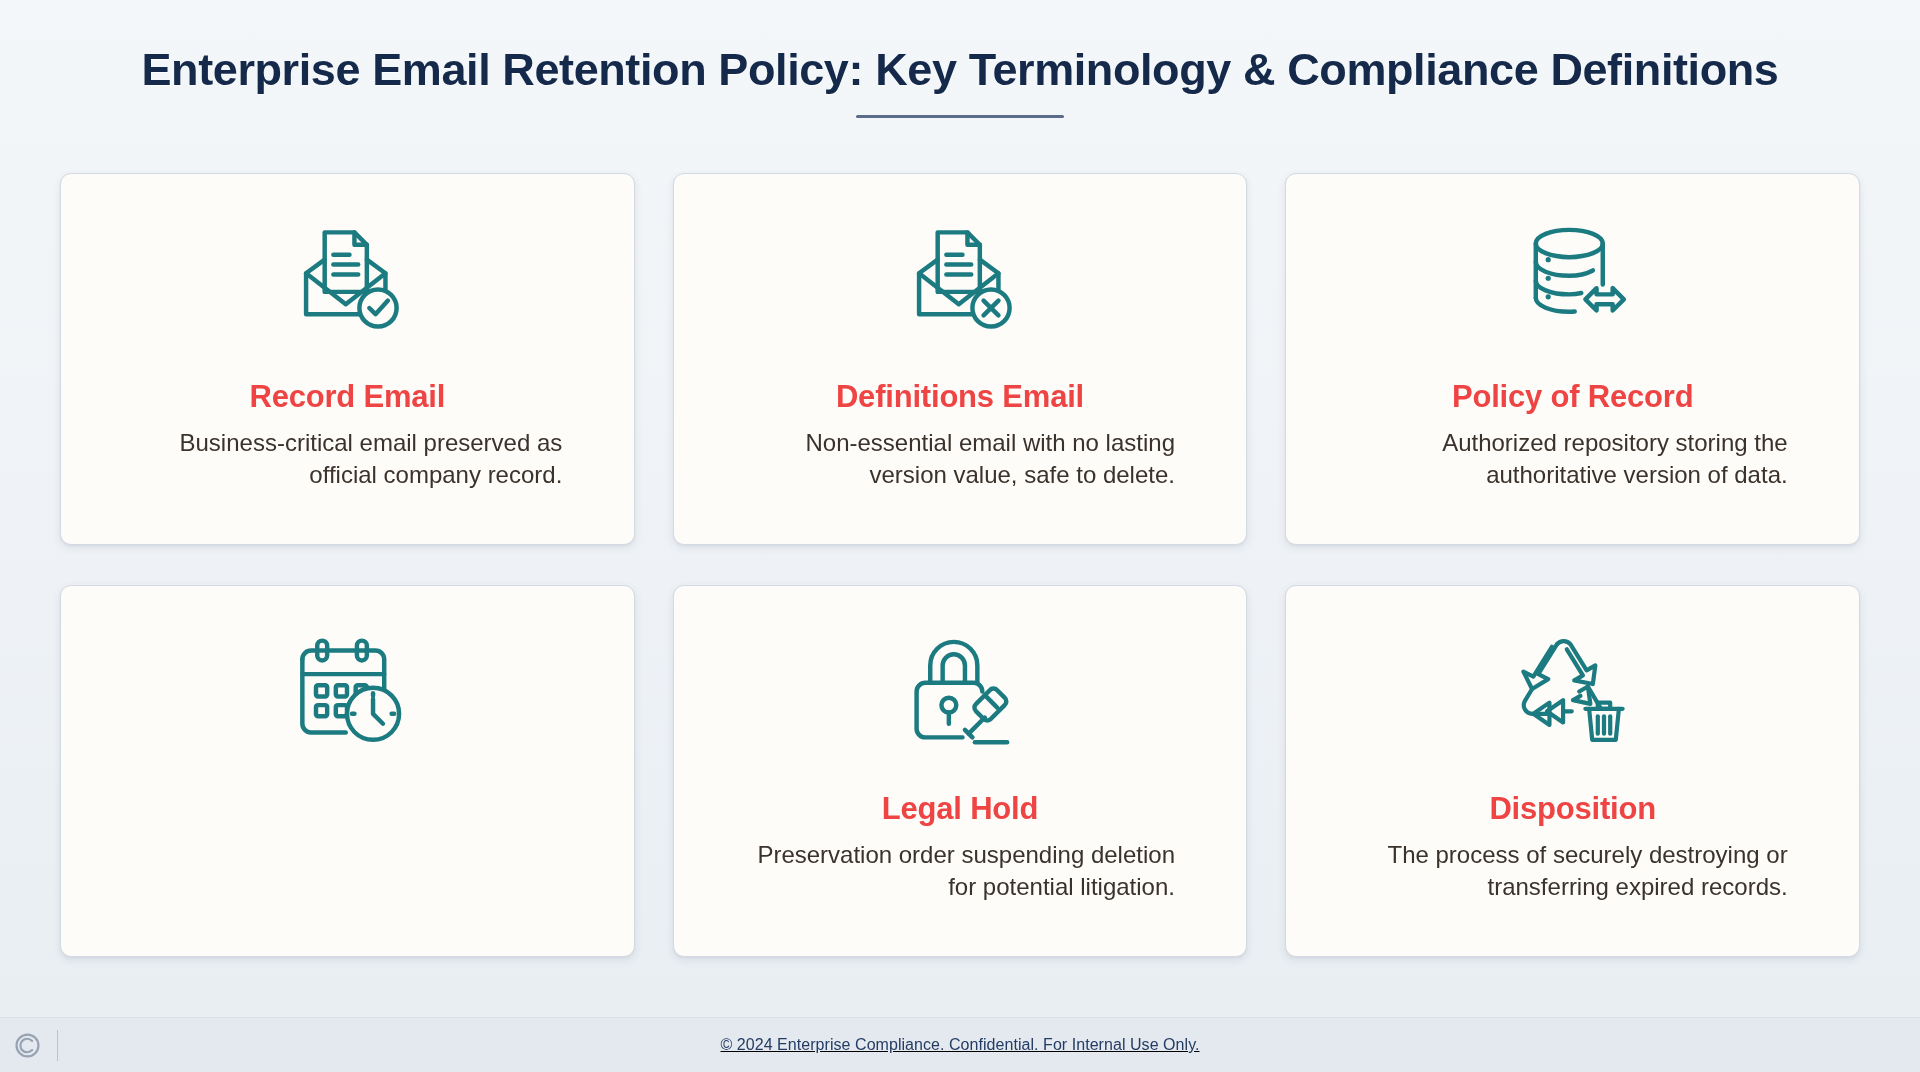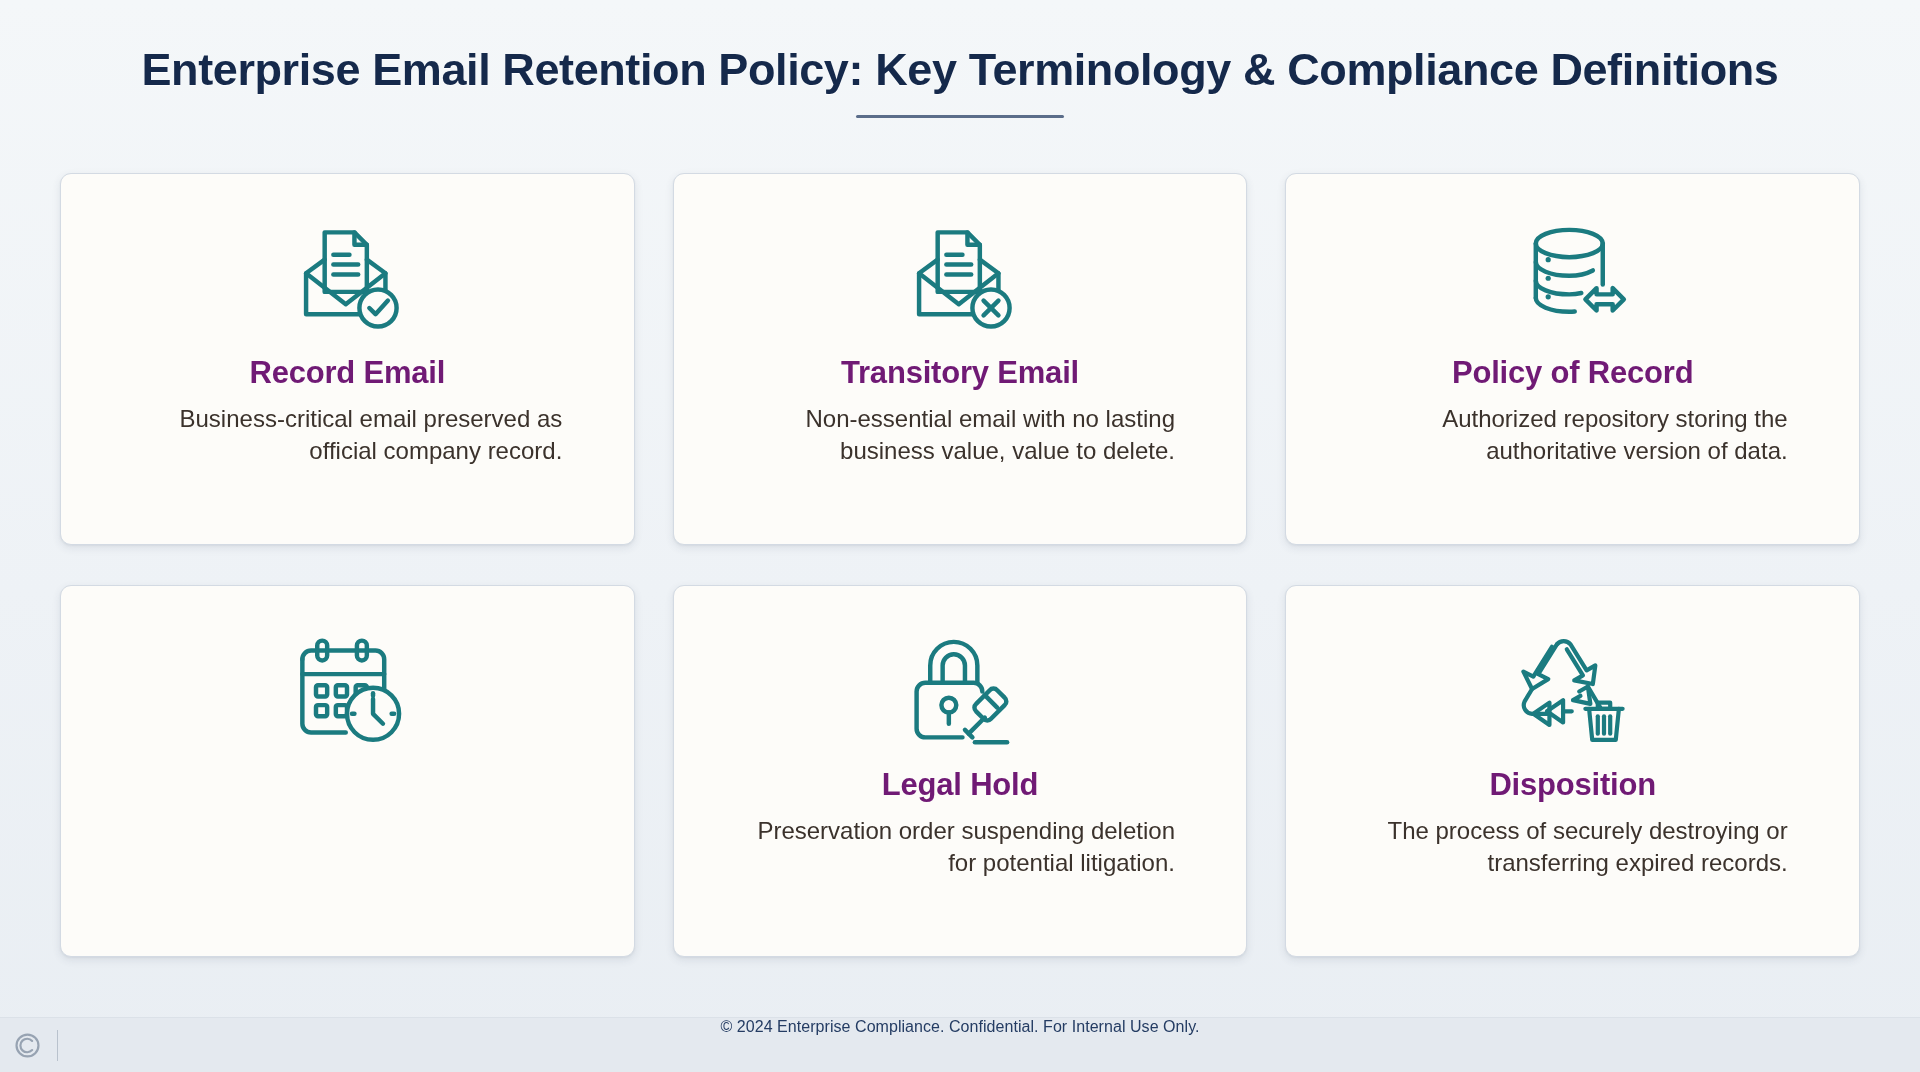--- a/index.html
+++ b/index.html
@@ -90,25 +90,25 @@
     justify-content: center;
     margin-top: 6px;
   }
   .card-icon svg {
     display: block;
     width: 124px;
     height: 124px;
   }
 
   .card-title {
-    margin: 16px 0 0 0;
+    margin: 40px 0 0 0;
     font-size: 31px;
     font-weight: 700;
     letter-spacing: -0.2px;
-    color: #701a75;
+    color: #ef4444;
     text-align: center;
     line-height: 1.1;
   }
   .card-desc {
     margin: 13px 0 0 0;
     font-size: 24px;
     line-height: 1.33;
     color: #3b322c;
     text-align: right;
     max-width: 430px;
@@ -116,21 +116,23 @@
   }
 
   
   .footer {
     flex: 0 0 auto;
     position: relative;
     height: 54px;
     background: #e4e9ef;
     border-top: 1px solid #dbe1e8;
     display: flex;
+    align-items: center;
     justify-content: center;
+    text-decoration: underline;
   }
   .footer-logo {
     position: absolute;
     left: 14px;
     top: 0;
     bottom: 0;
     display: flex;
     align-items: center;
     gap: 16px;
   }
@@ -190,22 +192,22 @@
             <path d="M39 32 h13"></path>
             <path d="M39 40 h20"></path>
             <path d="M39 48 h20"></path>
             <path d="M32 36 L17 47 v33 h64 V47 L66 36"></path>
             <path d="M17 47 L49 72 L81 47"></path>
             <circle cx="75" cy="75" r="15" fill="#fdfcf9"></circle>
             <path d="M69 69 l12 12"></path>
             <path d="M81 69 l-12 12"></path>
           </svg>
         </div>
-        <div class="card-title">Transitory Email</div>
-        <div class="card-desc">Non-essential email with no lasting business value, value to delete.</div>
+        <div class="card-title">Definitions Email</div>
+        <div class="card-desc">Non-essential email with no lasting version value, safe to delete.</div>
       </div>
 
       <div class="card">
         <div class="card-icon">
           <svg viewBox="0 0 100 100" fill="none" stroke="#1b7b80" stroke-width="3.6" stroke-linecap="round" stroke-linejoin="round">
             <ellipse cx="47" cy="23" rx="27" ry="11"></ellipse>
             <path d="M20 23 v44"></path>
             <path d="M74 23 v33"></path>
             <path d="M20 38 c0 6 12 11 27 11 c7 0 14 -1.6 19 -4.3"></path>
             <path d="M20 53 c0 6 12 11 27 11 c3.4 0 6.8 -0.4 9.7 -1.1"></path>

